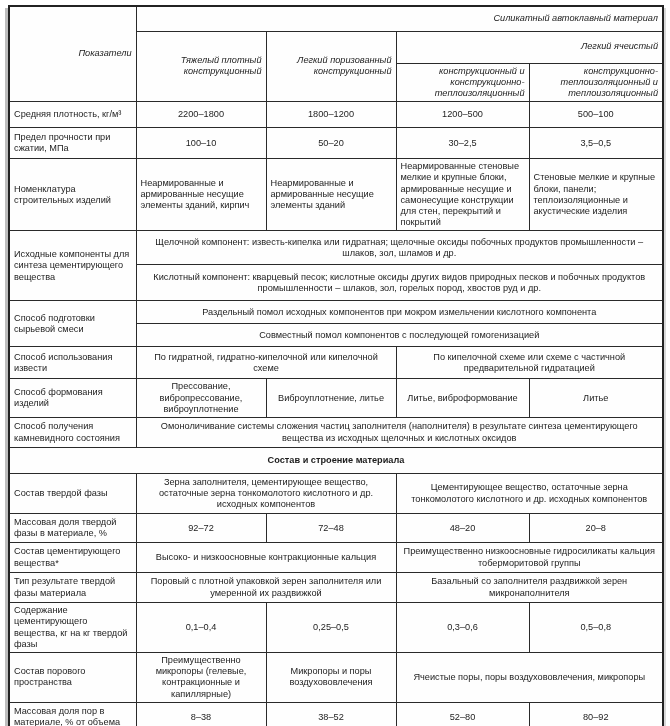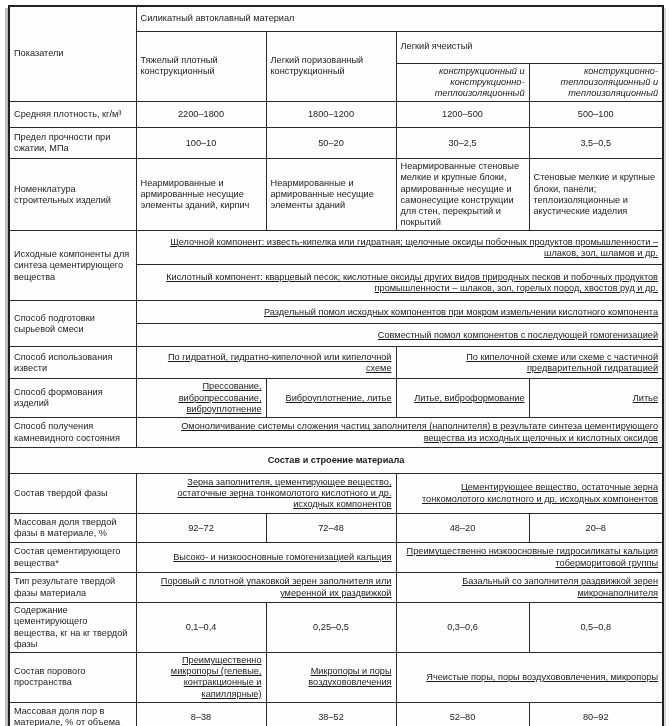--- a/index.html
+++ b/index.html
@@ -30,24 +30,24 @@
   }
   table.mat td {
     border: 1px solid #2a2a2a;
     padding: 2px 4px;
     font-size: 9.2px;
     line-height: 1.22;
     vertical-align: middle;
     color: #1c1c1c;
     overflow: hidden;
   }
-  td.ctr { text-align: right; text-decoration: underline; }
+  td.ctr { text-align: center; }
   td.lbl { text-align: left; padding-left: 6px; }
   td.num { font-size: 10px; text-align: center; }
-  td.hdr { text-align: left; }
+  td.hdr { text-align: right; font-style: italic; }
   td.hdr-sm { text-align: right; font-size: 8.8px; font-style: italic; }
   td.sec  { text-align: center; font-weight: bold; font-size: 9.8px; }
 </style>
 </head>
 <body>
 
 <div class="scan-page">
   <table class="mat">
     <colgroup>
       <col style="width:127px">
@@ -144,21 +144,21 @@
     <tr style="height:29px">
       <td class="lbl">Массовая доля твердой фазы в материале, %</td>
       <td class="num">92–72</td>
       <td class="num">72–48</td>
       <td class="num">48–20</td>
       <td class="num">20–8</td>
     </tr>
 
     <tr style="height:30px">
       <td class="lbl">Состав цементирующего вещества*</td>
-      <td colspan="2" class="ctr">Высоко- и низкоосновные гомогенизацией кальция</td>
+      <td colspan="2" class="ctr">Высоко- и низкоосновные контракционные кальция</td>
       <td colspan="2" class="ctr">Преимущественно низкоосновные гидросиликаты кальция тоберморитовой группы</td>
     </tr>
 
     <tr style="height:30px">
       <td class="lbl">Тип результате твердой фазы материала</td>
       <td colspan="2" class="ctr">Поровый с плотной упаковкой зерен заполнителя или умеренной их раздвижкой</td>
       <td colspan="2" class="ctr">Базальный со заполнителя раздвижкой зерен микронаполнителя</td>
     </tr>
 
     <tr style="height:44px">

